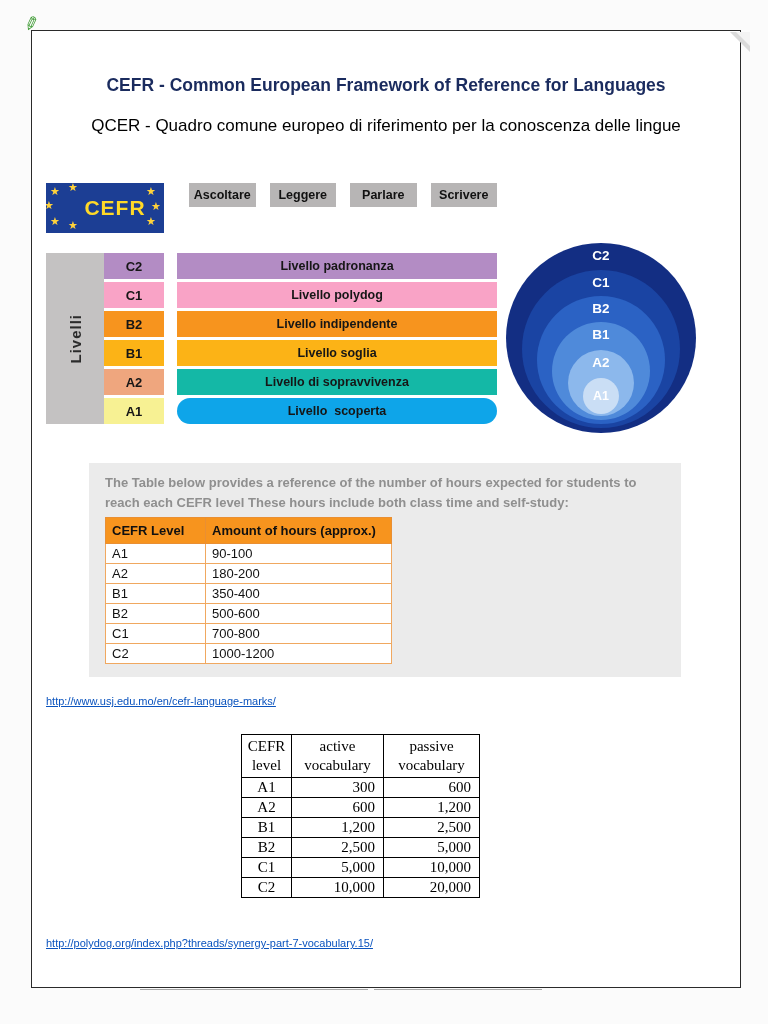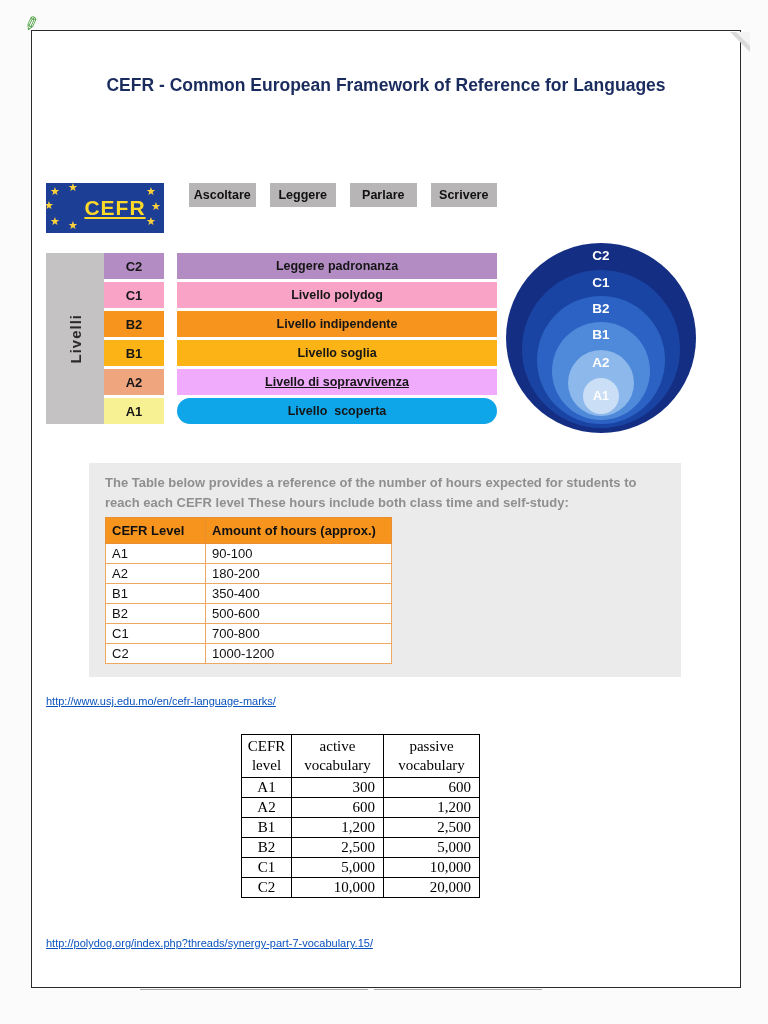--- a/index.html
+++ b/index.html
@@ -25,21 +25,21 @@
               font-size:17px; font-weight:400; color:#000; }
 
   .logo { position:absolute; left:14px; top:152px; width:118px; height:50px;
           background:#1c3e94; overflow:hidden; }
   .logo .st { position:absolute; font-size:11px; color:#ffd23b; line-height:1; }
   .s1{left:4px;top:3px}.s2{left:-2px;top:17px}.s3{left:4px;top:33px}
   .s4{left:22px;top:-1px}.s5{left:22px;top:37px}
   .s6{left:100px;top:3px}.s7{left:105px;top:18px}.s8{left:100px;top:33px}
   .logo-text { position:absolute; left:30px; right:10px; top:0; height:50px;
                display:flex; align-items:center; justify-content:center;
-               color:#ffd928; font-weight:bold; font-size:21px; letter-spacing:1px;text-decoration:underline; }
+               color:#ffd928; font-weight:bold; font-size:21px; letter-spacing:1px; }
 
   .cap { position:absolute; left:145px; top:152px; width:320px;
          display:flex; flex-direction:column; gap:2px; }
   .cap-h { height:24px; background:#cac8c8; display:flex; align-items:center;
            justify-content:center; font-weight:bold; font-size:13px; color:#111; }
   .cap-row { display:flex; gap:2px; }
   .cap-c { flex:1; height:24px; background:#b7b5b5; display:flex; align-items:center;
            justify-content:center; font-weight:bold; font-size:12.5px; color:#111;margin-left:12px; }
 
   .livelli { position:absolute; left:14px; top:222px; width:58px; height:171px;
@@ -99,20 +99,21 @@
 </style>
 </head>
 <body>
 
 <div class="page">
   <span class="pen">✎</span>
   <div class="curl"></div>
   <div class="curl2"></div>
 
   <h1 class="title">CEFR - Common European Framework of Reference for Languages</h1>
+  <h2 class="subtitle">QCER - Quadro comune europeo di riferimento per la conoscenza delle lingue</h2>
 
   <div class="logo">
     <span class="st s1">★</span>
     <span class="st s2">★</span>
     <span class="st s3">★</span>
     <span class="st s4">★</span>
     <span class="st s5">★</span>
     <span class="st s6">★</span>
     <span class="st s7">★</span>
     <span class="st s8">★</span>
@@ -128,37 +129,37 @@
     </div>
   </div>
 
   <div class="livelli">
     <span>Livelli</span>
   </div>
 
   <div class="lvl-rows">
     <div class="lvl-row">
       <div class="lvl-code" style="background-color: rgb(179, 140, 196);">C2</div>
-      <div class="lvl-desc" style="background-color: rgb(179, 140, 196);">Leggere padronanza</div>
+      <div class="lvl-desc" style="background-color: rgb(179, 140, 196);">Livello padronanza</div>
     </div>
     <div class="lvl-row">
       <div class="lvl-code" style="background-color: rgb(249, 163, 198);">C1</div>
       <div class="lvl-desc" style="background-color: rgb(249, 163, 198);">Livello polydog</div>
     </div>
     <div class="lvl-row">
       <div class="lvl-code" style="background-color: rgb(247, 148, 30);">B2</div>
       <div class="lvl-desc" style="background-color: rgb(247, 148, 30);">Livello indipendente</div>
     </div>
     <div class="lvl-row">
       <div class="lvl-code" style="background-color: rgb(252, 179, 22);">B1</div>
       <div class="lvl-desc" style="background-color: rgb(252, 179, 22);">Livello soglia</div>
     </div>
     <div class="lvl-row">
       <div class="lvl-code" style="background-color: rgb(239, 166, 126);">A2</div>
-      <div class="lvl-desc" style="background-color: #f0abfc; text-decoration: underline;">Livello di sopravvivenza</div>
+      <div class="lvl-desc" style="background-color: #14b8a6;">Livello di sopravvivenza</div>
     </div>
     <div class="lvl-row">
       <div class="lvl-code" style="background-color: rgb(247, 241, 147);">A1</div>
       <div class="lvl-desc" style="background-color: #0ea5e9; border-radius: 13px;">Livello  scoperta</div>
     </div>
   </div>
 
   <div class="rings">
     <div class="ring r0" style="background-color: rgb(19, 46, 131);">
       <span class="ring-lb">C2</span>

